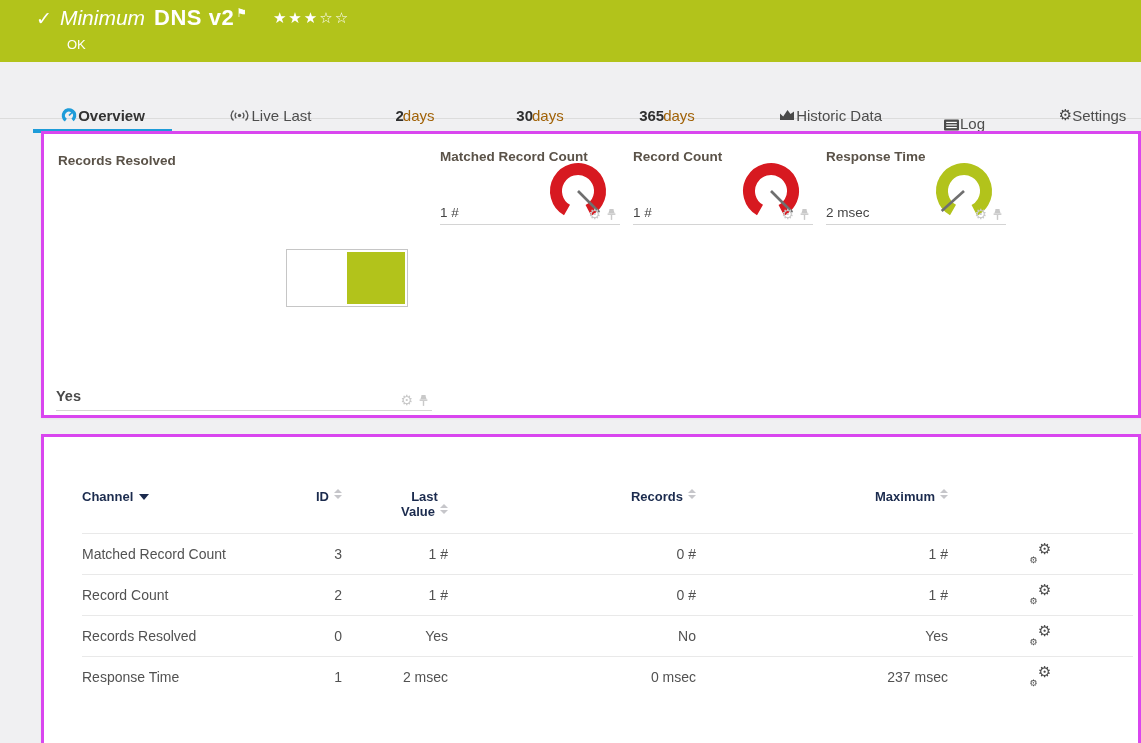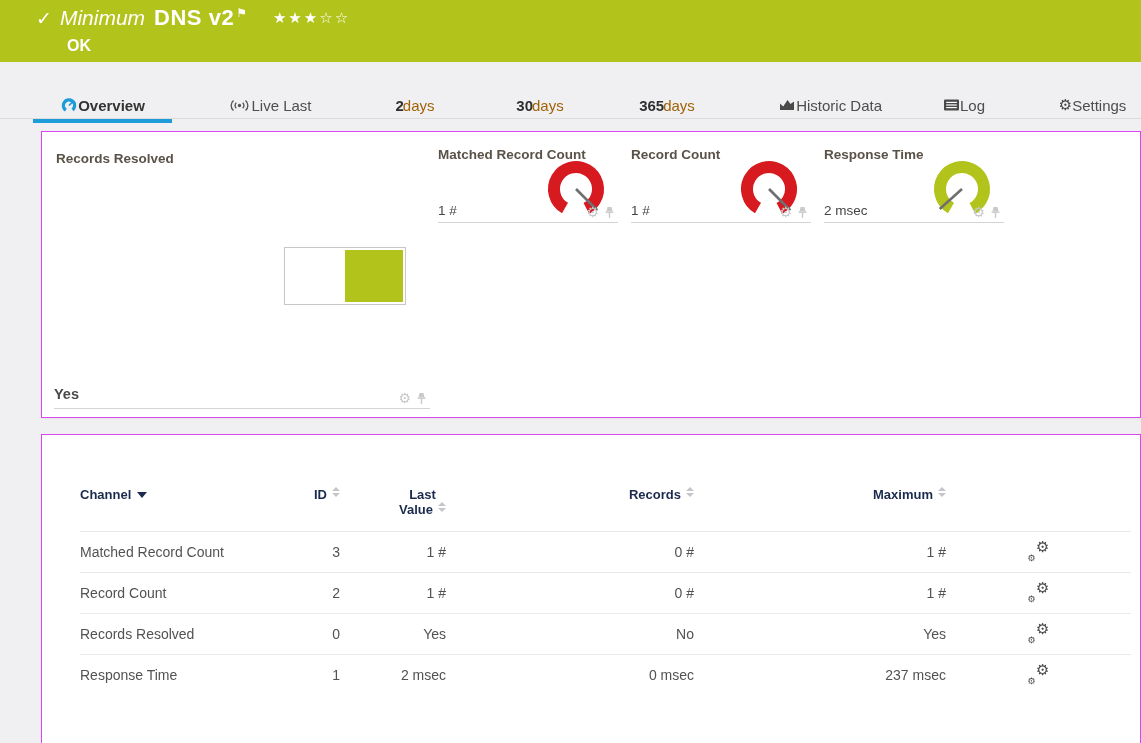--- a/index.html
+++ b/index.html
@@ -16,36 +16,36 @@
   .sensor-header {
     position:absolute; left:0; top:0; width:1141px; height:62px;
     background:var(--green,#b2c31b); color:#fff;
   }
   .sensor-title-row { position:absolute; left:36px; top:5px; display:flex; align-items:baseline; }
   .check-icon { font-size:19px; font-weight:bold; margin-right:8px; }
   .sensor-kind { font-style:italic; font-size:21px; margin-right:9px; }
   .sensor-name { font-weight:bold; font-size:22px; letter-spacing:.5px;text-align:right; }
   .flag-icon { font-size:12px; vertical-align:super; position:relative; top:-8px; margin-left:2px; }
   .stars { margin-left:26px; font-size:15px; letter-spacing:2px; position:relative; top:-2px; }
-  .sensor-status { position:absolute; left:67px; top:37px; font-size:16px; font-weight:bold; }
+  .sensor-status { position:absolute; left:67px; top:37px; font-size:13px; font-weight:normal; }
 
   
   .tabbar { position:absolute; left:0; top:84px; width:1141px; height:35px; border-bottom:1px solid #dcdcdc; }
-  .tab { position:absolute; top:4px; height:34px; display:flex; align-items:center; justify-content:center;
+  .tab { position:absolute; top:14px; height:34px; display:flex; align-items:center; justify-content:center;
          gap:0; font-size:15px; color:#4d4d4d; cursor:pointer; white-space:nowrap; }
   .tab .num { font-weight:bold; color:#2f2f2f; margin-right:-1px; }
   .tab .days { color:#a16207; }
   .tab.active { color:#333; font-weight:bold; }
   .tab.active .underline { position:absolute; left:0; bottom:-1px; width:100%; height:4px; background:var(--blue,#1e9cd9); }
   .tab-icon svg { display:block; }
   .gear-glyph { font-family:"DejaVu Sans", sans-serif; }
   .tab .gear-glyph { font-size:15px; color:#444; }
 
   
-  .panel { position:absolute; background:#fff; border:1px solid #d946ef; box-shadow:0 1px 2px rgba(0,0,0,.05); }
+  .panel { position:absolute; background:#fff; border:3px solid #d946ef; box-shadow:0 1px 2px rgba(0,0,0,.05); }
   .panel-overview { left:41px; top:131px; width:1100px; height:287px; }
   .panel-table    { left:41px; top:434px; width:1100px; height:320px; }
 
   .cell { position:absolute; border-bottom:1px solid #d4d4d4; }
   .cell-title { position:absolute; left:0; top:4px; font-size:13.5px; font-weight:bold; color:#5a5248; }
   .cell-value { position:absolute; left:0; bottom:4px; font-size:13.5px; color:#454545; }
   .cell-tools { position:absolute; right:3px; bottom:3px; display:flex; align-items:center; gap:5px; color:#c9c9c9; }
   .cell-tools .gear-glyph { font-size:14px; line-height:1; color:#c9c9c9; }
 
   .cell-primary { left:12px; top:11px; width:376px; height:266px; }
@@ -146,21 +146,21 @@
 
   <div class="tab" style="left:748px;width:134px;justify-content:flex-end;">
     <span class="tab-icon">
       <svg width="18" height="16" viewBox="0 0 18 16">
         <path d="M2 13 V6.5 L5.2 9.5 L9.5 3 L12.5 7 L16 4.5 V13 Z" fill="#4a4a4a"></path>
       </svg>
     </span>
     <span>Historic Data</span>
   </div>
 
-  <div class="tab" style="left:933px;width:62px;">
+  <div class="tab" style="left:933px;width:62px;align-items:flex-end;">
     <span class="tab-icon">
       <svg width="17" height="14" viewBox="0 0 17 14">
         <rect x="1" y="1.5" width="15" height="11" rx="1" fill="#4a4a4a"></rect>
         <g stroke="#fff" stroke-width="1.2">
           <line x1="3.2" y1="4.4" x2="13.8" y2="4.4"></line>
           <line x1="3.2" y1="7" x2="13.8" y2="7"></line>
           <line x1="3.2" y1="9.6" x2="13.8" y2="9.6"></line>
         </g>
       </svg>
     </span>

